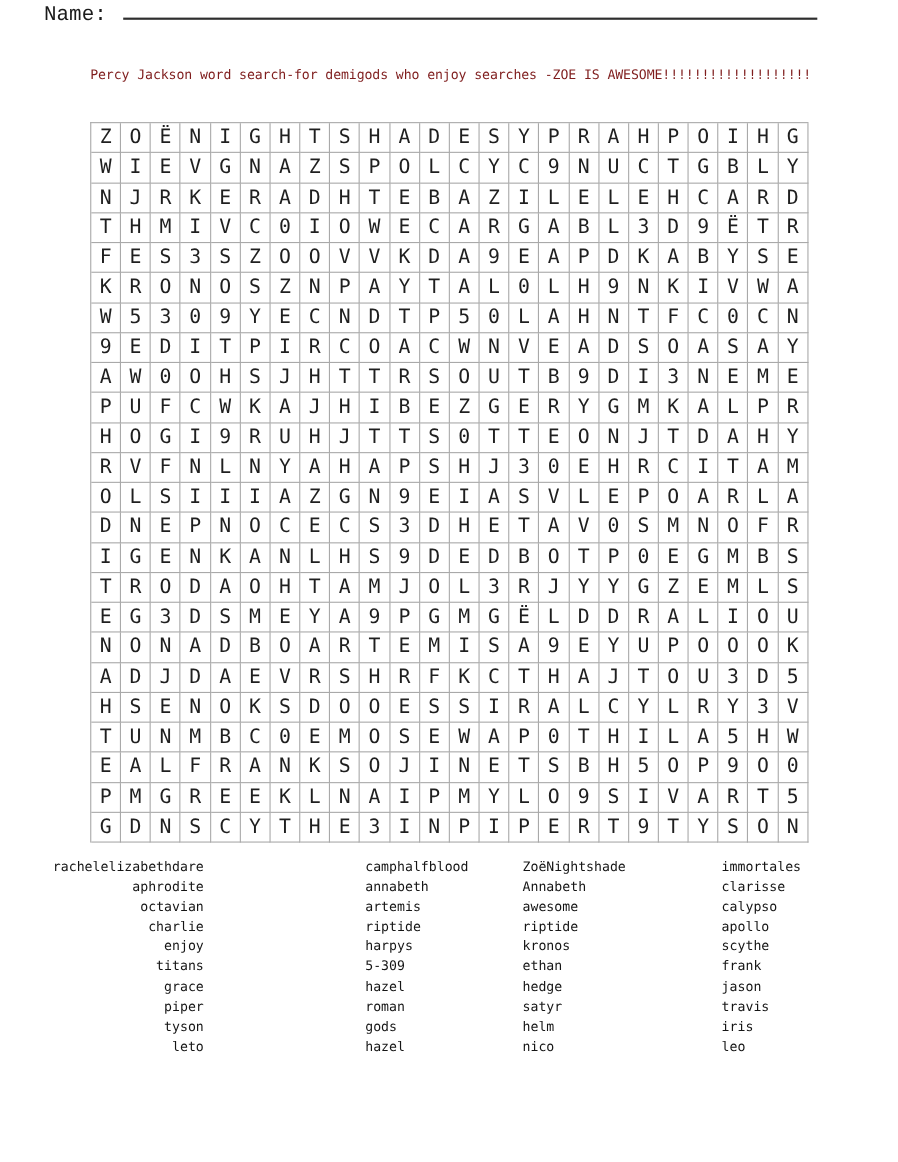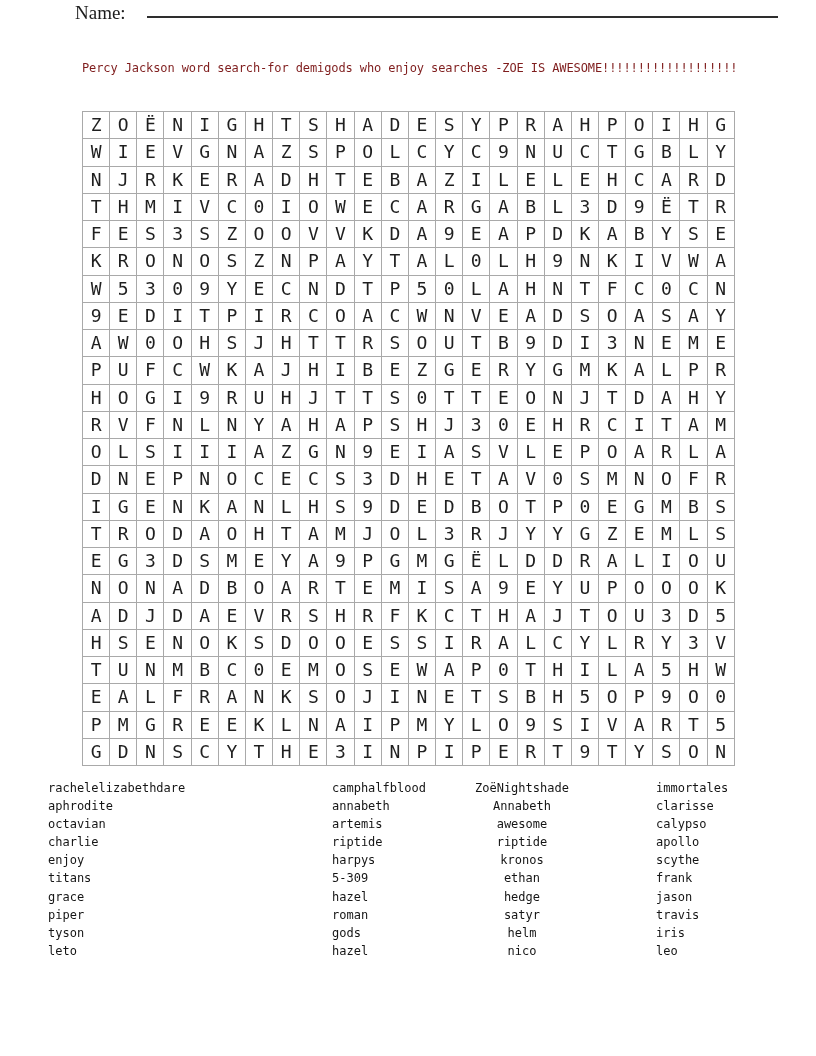--- a/index.html
+++ b/index.html
@@ -11,24 +11,23 @@
     position: relative;
     width: 816px;
     height: 1056px;
     font-family: "DejaVu Sans Mono", monospace;
     color: #1b1b1b;
   }
   .name-row {
     position: absolute;
     left: 40px;
     top: 2px;
-    font-family: Liberation Serif, serif;
+    font-family: Liberation Mono, monospace;
     font-size: 19px;
     color: #1b1b1b;
-    margin-left: 35px;
   }
   .name-underline {
     position: absolute;
     left: 112px;
     top: -2px;
     width: 631px;
     height: 18px;
     border-bottom: 2px solid #2e2e2e;
   }
   .worksheet-title {
@@ -67,24 +66,24 @@
     height: 190px;
   }
   .word-col {
     position: absolute;
     top: 0;
     font-size: 12px;
     line-height: 18.1px;
     white-space: nowrap;
     color: #151515;
   }
-  .word-col-1 { left: 48px; }
+  .word-col-1 { left: 48px; text-align: right; }
   .word-col-2 { left: 190px; }
   .word-col-3 { left: 332px; }
-  .word-col-4 { left: 475px; text-align: center; }
+  .word-col-4 { left: 475px; }
   .word-col-5 { left: 617px; margin-left: 39px; }
 </style>
 </head>
 <body>
 
 <div class="name-row">Name:</div>
 <div class="name-row name-underline"></div>
 
 <div class="worksheet-title">Percy Jackson word search-for demigods who enjoy searches -ZOE IS AWESOME!!!!!!!!!!!!!!!!!!!</div>
 

